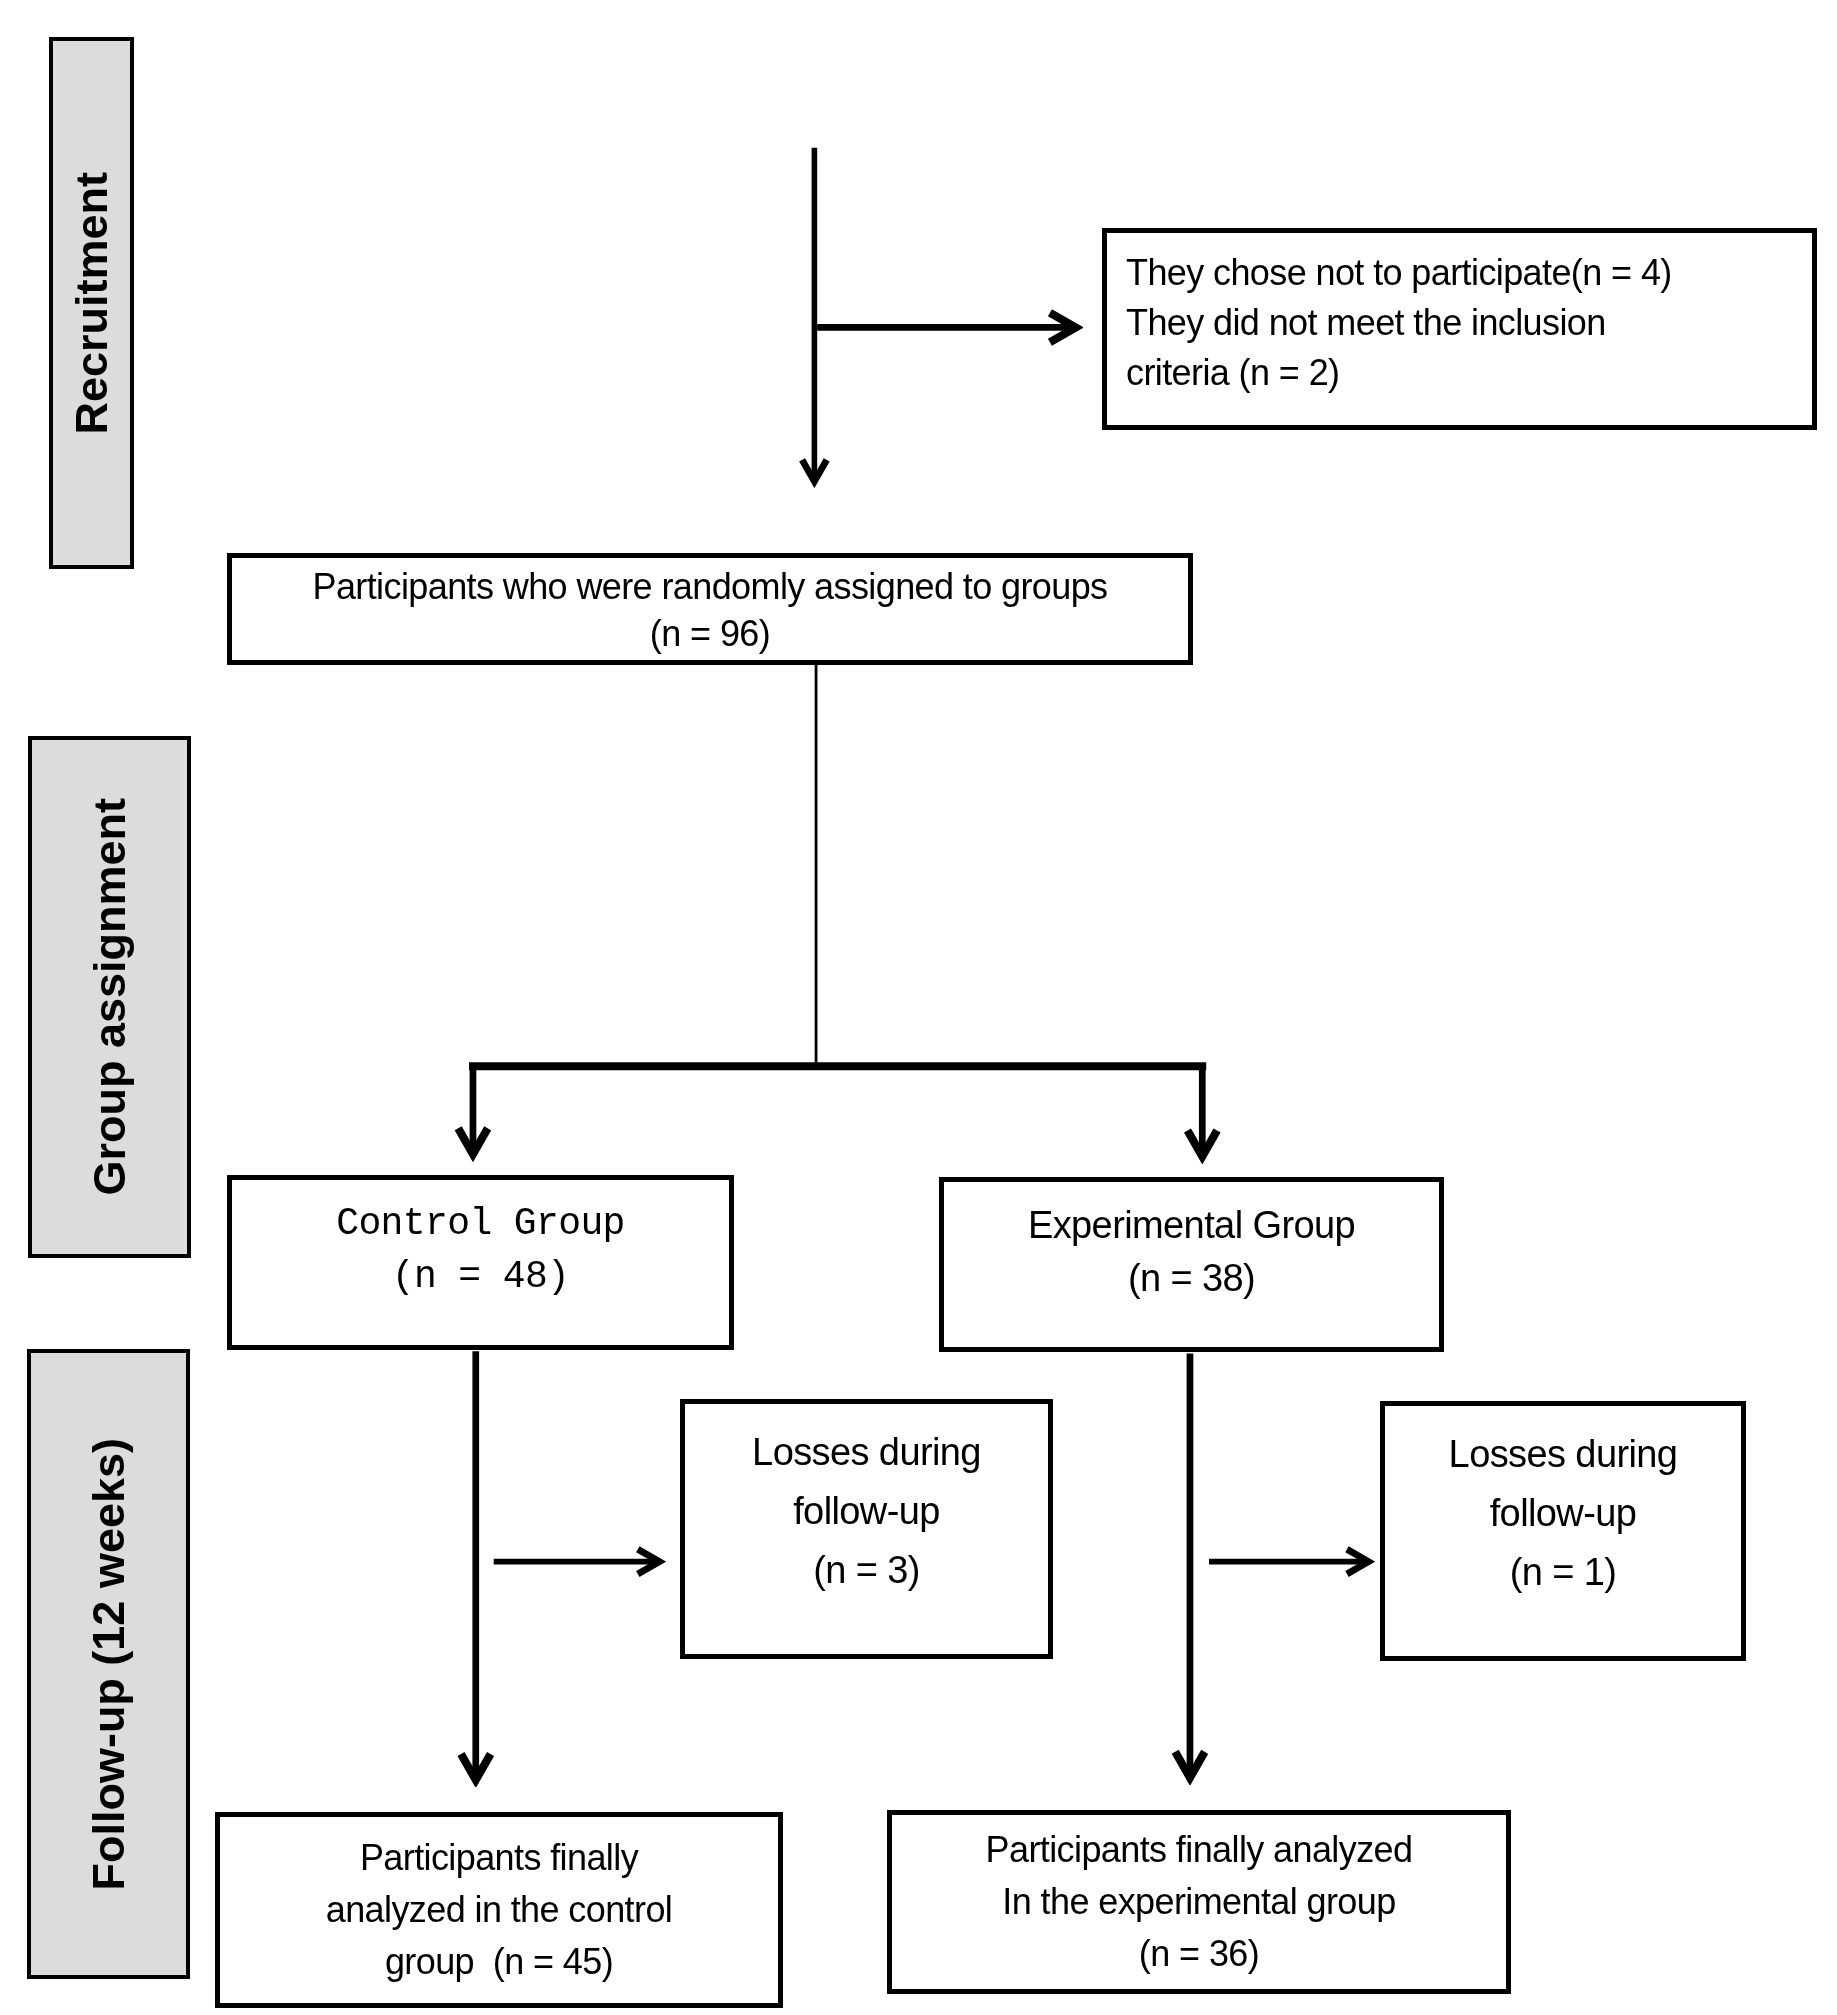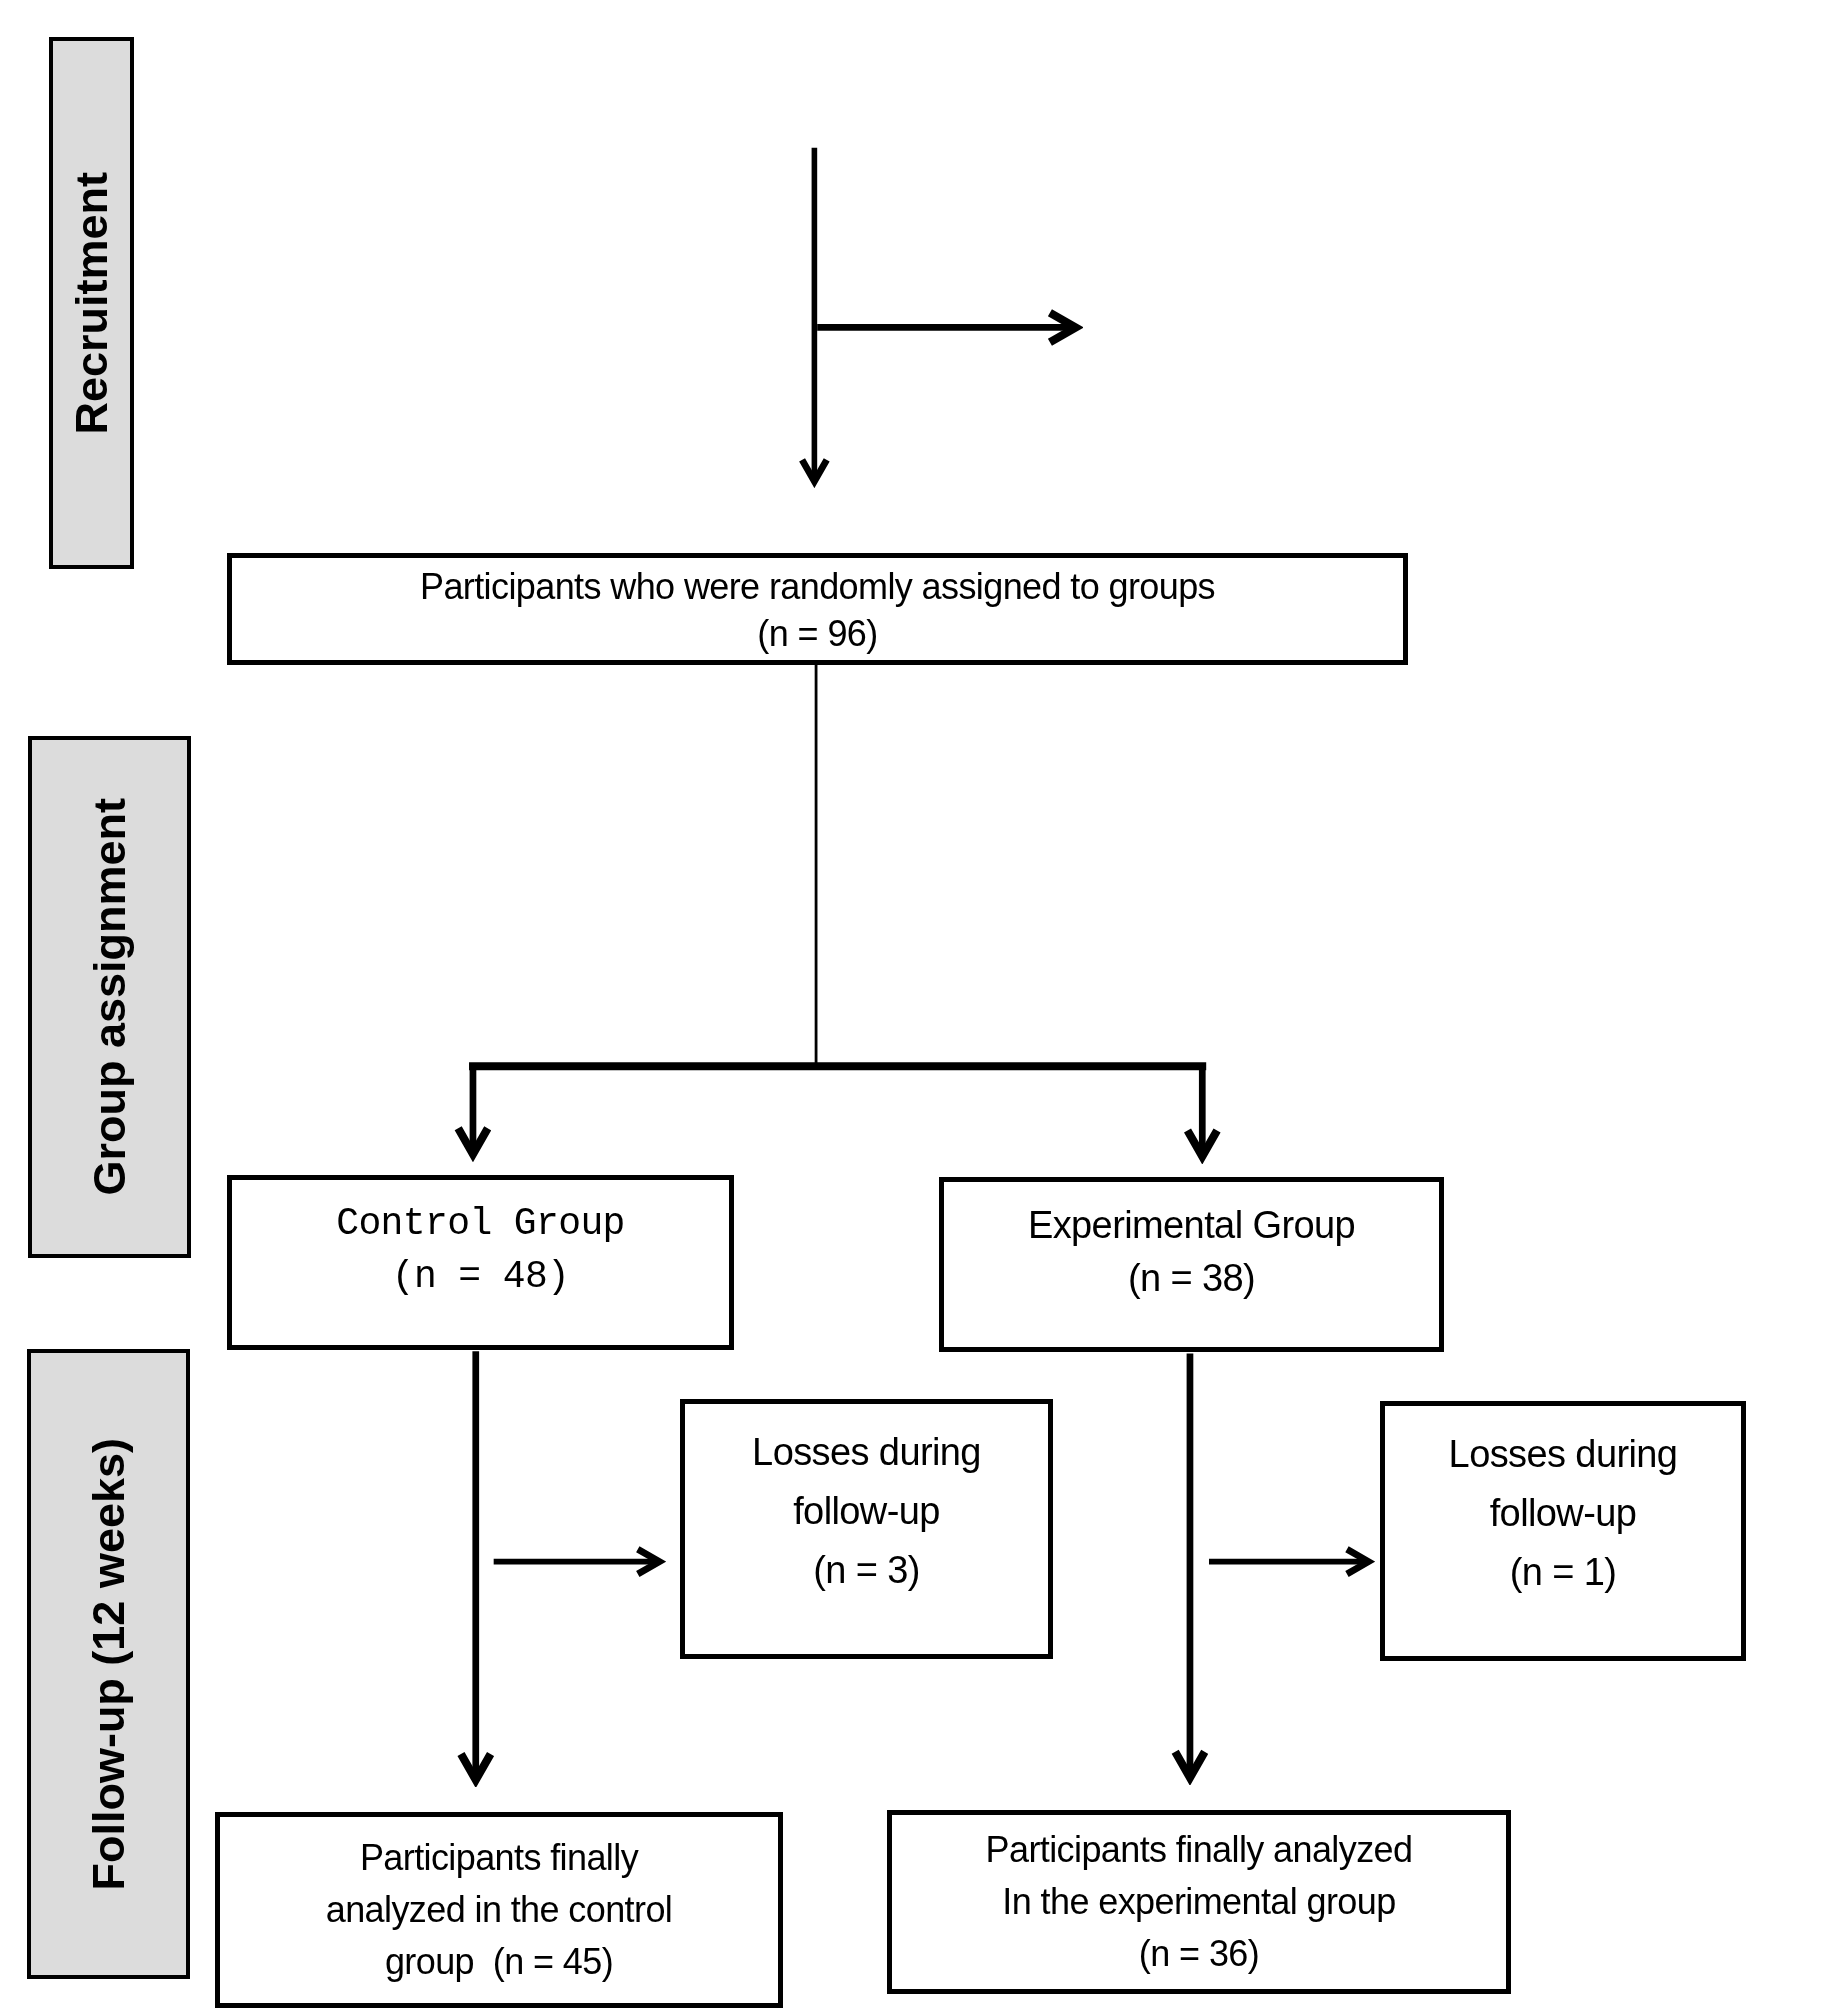--- a/index.html
+++ b/index.html
@@ -46,21 +46,21 @@
     letter-spacing:-0.6px;
     display:flex;
     flex-direction:column;
   }
   .fbox .label{white-space:pre-line;}
   .center-mid{align-items:center;justify-content:center;text-align:center;}
   .center-top{align-items:center;justify-content:flex-start;text-align:center;}
   .left-top{align-items:flex-start;justify-content:flex-start;text-align:left;}
   #box-initially-contacted{left:392px;top:15.7px;width:841px;height:132px;border-width:5.6px;}
   #box-exclusions{left:1102px;top:228px;width:715px;height:202px;padding:14.6px 11.2px 0 19px;}
-  #box-randomized{left:227px;top:553px;width:1181px;height:112px;line-height:1.32;padding-top:2.2px;}
+  #box-randomized{left:227px;top:553px;width:966px;height:112px;line-height:1.32;padding-top:2.2px;}
   #box-control-group{left:227px;top:1175px;width:507px;height:175px;font-size:38px;padding-top:17px;font-family:Liberation Mono, monospace;}
   #box-experimental-group{left:939px;top:1177px;width:505px;height:175px;font-size:38px;padding-top:17px;}
   #box-losses-control{left:680px;top:1399px;width:373px;height:260px;font-size:38px;line-height:1.55;padding-top:19px;}
   #box-losses-experimental{left:1380px;top:1401px;width:366px;height:260px;font-size:38px;line-height:1.55;padding-top:19px;}
   #box-analyzed-control{left:215px;top:1812px;width:568px;height:196px;line-height:1.45;}
   #box-analyzed-experimental{left:887px;top:1810px;width:624px;height:184px;line-height:1.45;}
   #sidebar-recruitment{left:49px;top:37px;width:85px;height:532px;}
   #sidebar-group-assignment{left:28px;top:736px;width:163px;height:522px;}
   #sidebar-follow-up{left:27px;top:1349px;width:163px;height:630px;}
   #arrow-layer{position:absolute;left:0;top:0;width:1837px;height:2015px;}
@@ -92,20 +92,25 @@
     <line x1="838" y1="1905" x2="2155" y2="1905" stroke="#000" stroke-width="14"></line>
     <line x1="845" y1="1900" x2="845" y2="2062" stroke="#000" stroke-width="12" marker-end="url(#chev)"></line>
     <line x1="2148" y1="1900" x2="2148" y2="2066" stroke="#000" stroke-width="12" marker-end="url(#chev)"></line>
     <line x1="850" y1="2414" x2="850" y2="3180" stroke="#000" stroke-width="12" marker-end="url(#chev)"></line>
     <line x1="882" y1="2790" x2="1178" y2="2790" stroke="#000" stroke-width="10" marker-end="url(#chev)"></line>
     <line x1="2126" y1="2418" x2="2126" y2="3176" stroke="#000" stroke-width="12" marker-end="url(#chev)"></line>
     <line x1="2160" y1="2790" x2="2445" y2="2790" stroke="#000" stroke-width="10" marker-end="url(#chev)"></line>
   </svg>
 
 
+  <div class="fbox left-top" id="box-exclusions">
+    <span class="label">They chose not to participate(n = 4)
+They did not meet the inclusion
+criteria (n = 2)</span>
+  </div>
 
   <div class="fbox center-mid" id="box-randomized">
     <span class="label">Participants who were randomly assigned to groups
 (n = 96)</span>
   </div>
 
   <div class="fbox center-top" id="box-control-group">
     <span class="label">Control Group
 (n = 48)</span>
   </div>

